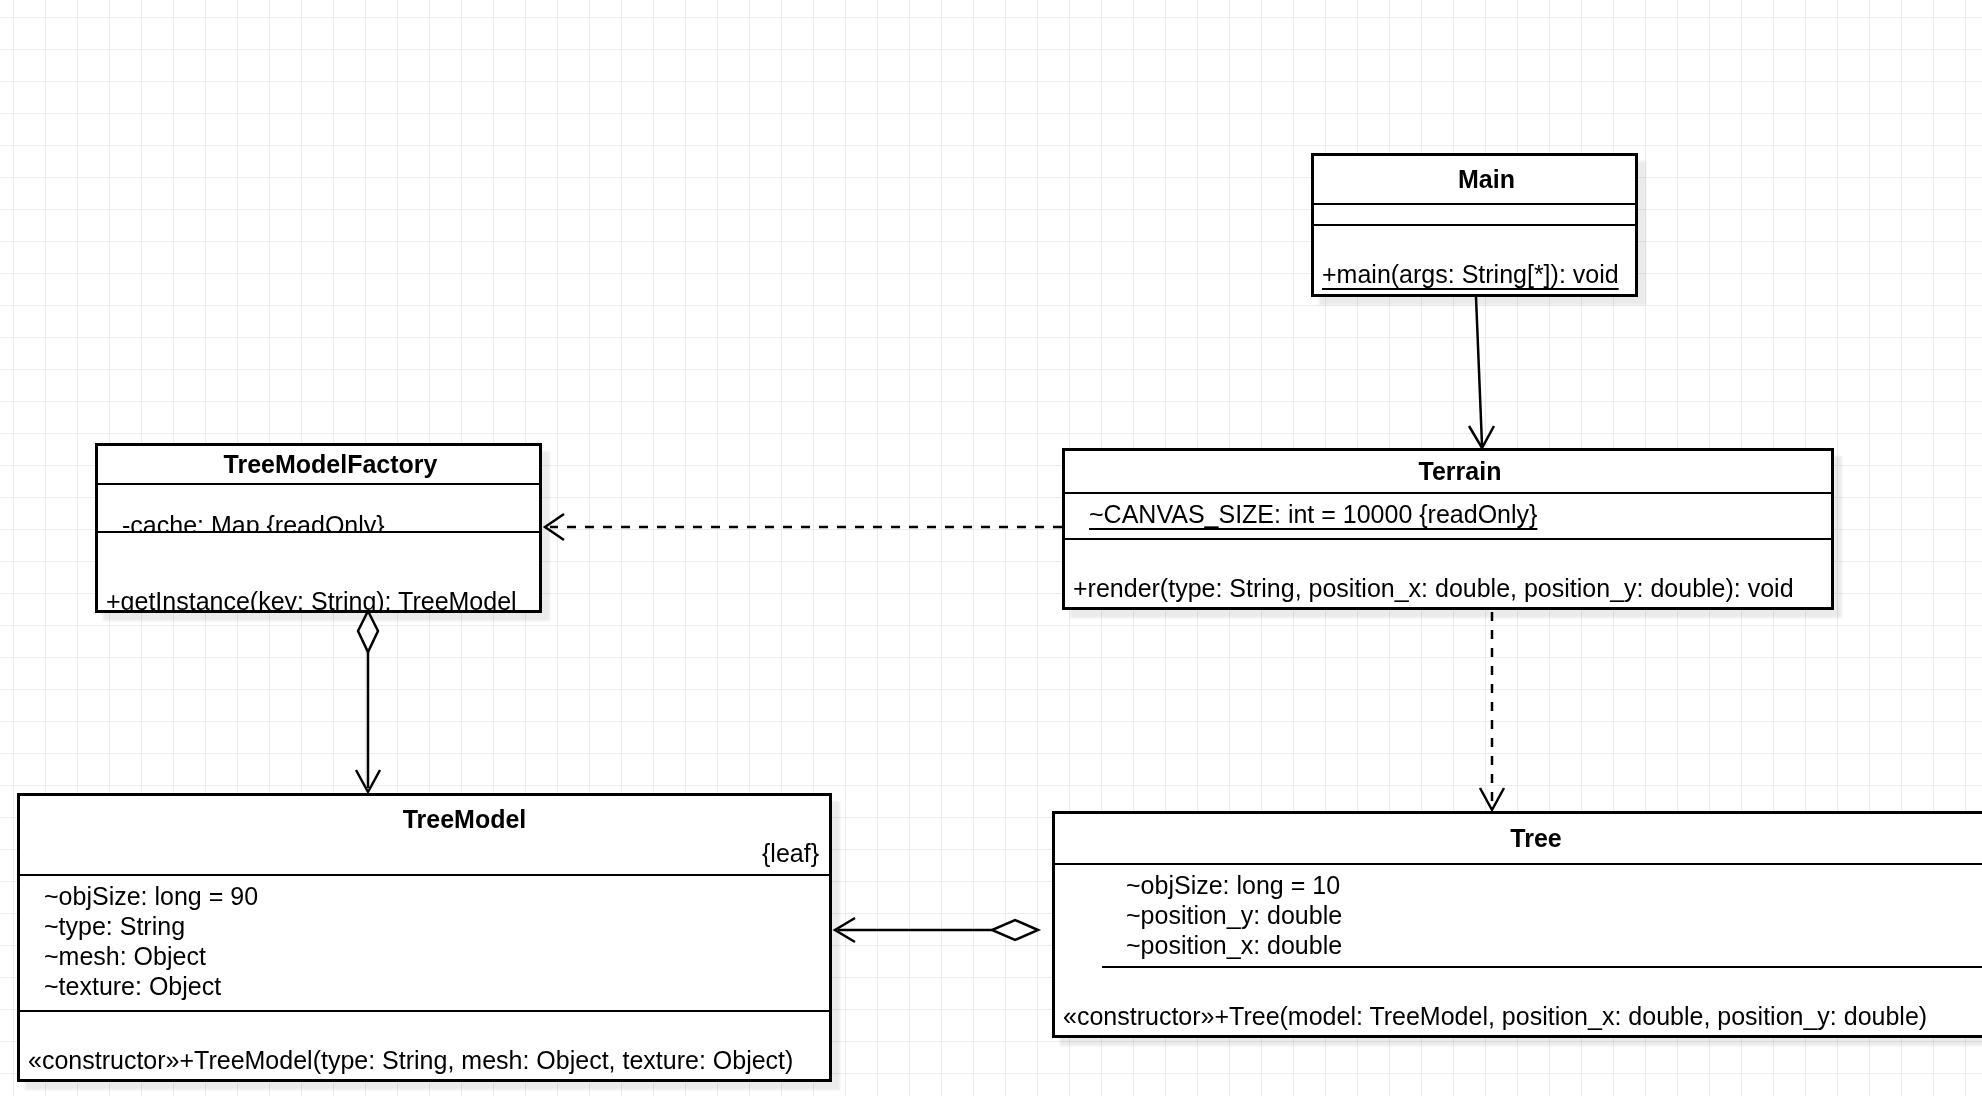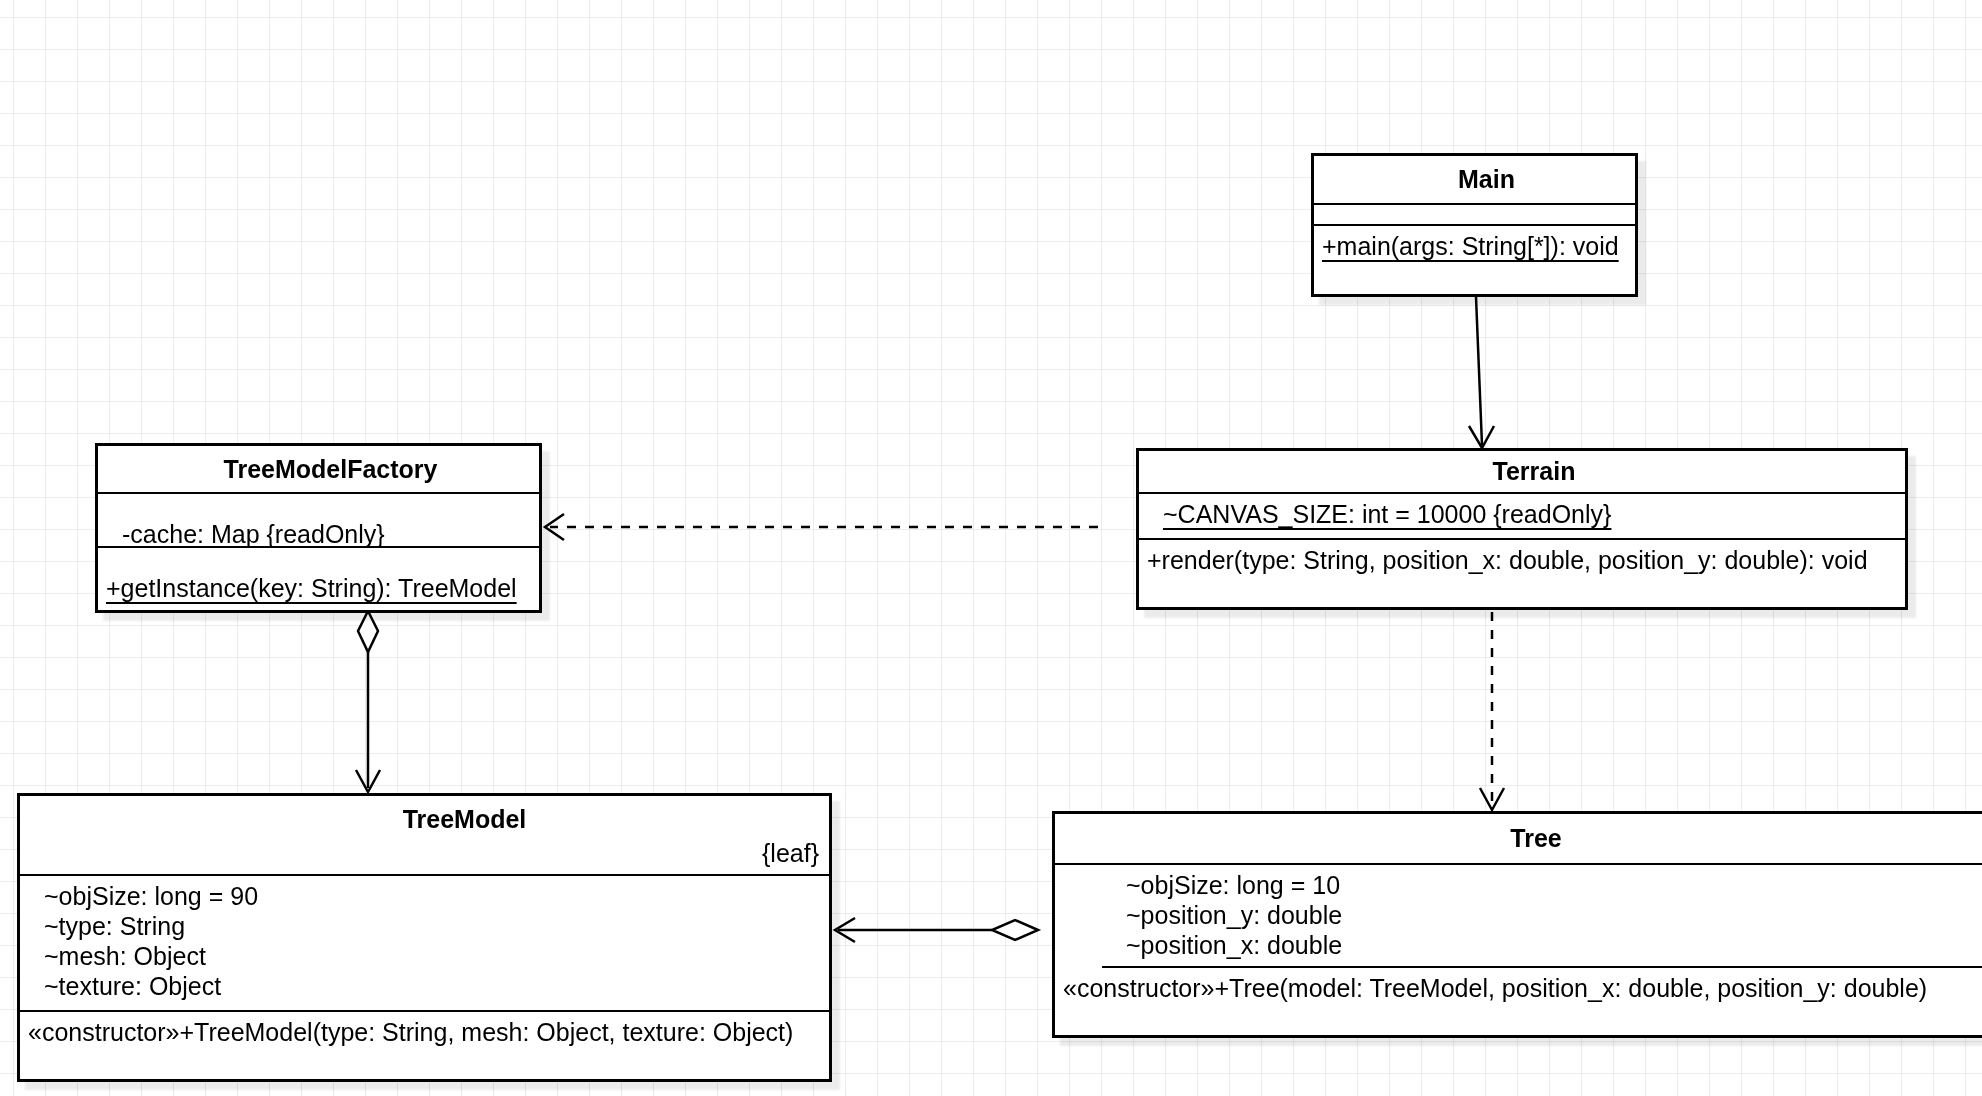--- a/index.html
+++ b/index.html
@@ -21,21 +21,21 @@
   .comp{box-sizing:border-box;overflow:hidden;}
   .comp.sep{border-bottom:2px solid #000;padding-left:24px;}
   .title-comp{display:flex;align-items:center;justify-content:center;}
   .cls-title{font-weight:bold;font-size:25px;text-align:center;width:100%;}
   .title-stack{display:flex;flex-direction:column;justify-content:flex-start;}
   .title-stack .cls-title{padding-top:6px;line-height:34px;margin-left:28px;}
   .constraint-row{font-size:25px;text-align:right;padding:2px 10px 0 0;line-height:30px;}
   .rows{font-size:25px;line-height:30px;padding:5px 8px 0 8px;white-space:nowrap;}
   .row{white-space:nowrap;}
   .u{text-decoration:underline;text-decoration-thickness:2px;text-underline-offset:5px;}
-  .grow{flex:1 1 auto;}
+  .grow{flex:1 1 auto;margin-top:28px;}
   svg.connectors{position:absolute;left:0;top:0;width:1982px;height:1096px;}
   svg .edge{stroke:#000;stroke-width:2.5;fill:none;}
   svg .dashed{stroke-dasharray:9 9;}
   svg .diamond{stroke:#000;stroke-width:2.5;fill:#fff;}
 </style>
 </head>
 <body>
 
 <svg class="connectors" viewBox="0 0 1982 1096">
 
@@ -82,21 +82,21 @@
     <div class="cls-title">TreeModelFactory</div>
   </div>
   <div class="comp sep rows" style="height:34px;">
     <div class="row u">-cache: Map {readOnly}</div>
   </div>
   <div class="comp rows grow">
     <div class="row u">+getInstance(key: String): TreeModel</div>
   </div>
 </div>
 
-<div class="uml-class" style="left:1136px;top:448px;width:772px;height:162px;justify-content:space-between;">
+<div class="uml-class" style="left:1062px;top:448px;width:772px;height:162px;justify-content:space-between;">
   <div class="comp sep title-comp" style="height:43px;">
     <div class="cls-title">Terrain</div>
   </div>
   <div class="comp sep rows" style="height:46px;">
     <div class="row u">~CANVAS_SIZE: int = 10000 {readOnly}</div>
   </div>
   <div class="comp rows grow">
     <div class="row">+render(type: String, position_x: double, position_y: double): void</div>
   </div>
 </div>

